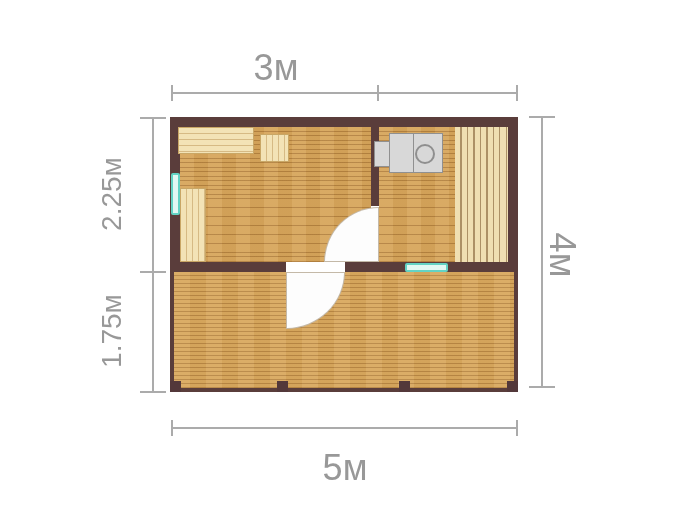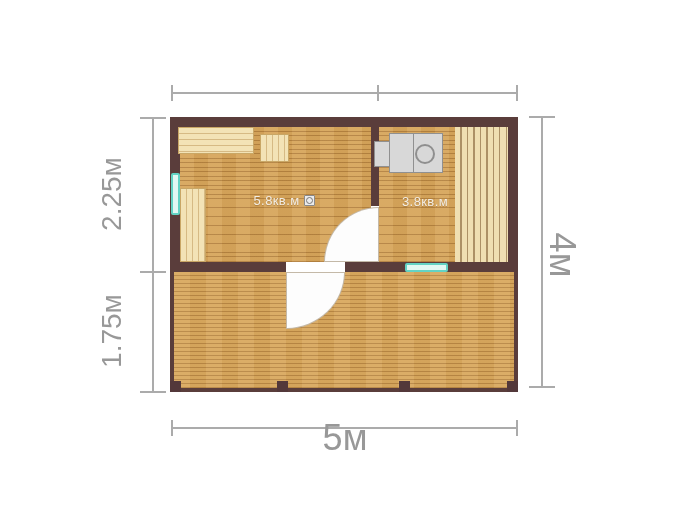--- a/index.html
+++ b/index.html
@@ -81,43 +81,37 @@
   </div>
 
   <div class="abs white-gap" style="left:371px;top:206px;width:8px;height:56px;"></div>
   <div class="abs door-arc q-tl" style="left:324px;top:207px;width:55px;height:55px;"></div>
   <div class="abs white-gap" style="left:286px;top:262px;width:59px;height:10px;"></div>
   <div class="abs door-arc q-br" style="left:286px;top:272px;width:59px;height:57px;"></div>
 
   <div class="abs window" style="left:171px;top:173px;width:9px;height:42px;"></div>
   <div class="abs window" style="left:405px;top:263px;width:43px;height:9px;"></div>
 
-  <div class="abs label-row" style="left:224px;top:193px;width:120px;height:15px;">
-    <span class="room-label">5.8кв.м</span>
-    <span class="vent">
-        <i></i>
-      </span>
-  </div>
-  <div class="abs room-label" style="left:375px;top:194px;width:100px;">3.8кв.м</div>
 
   <div class="abs dim-line" style="left:172px;top:92px;width:345px;height:2px;"></div>
   <div class="abs dim-line" style="left:171px;top:85px;width:2px;height:16px;"></div>
   <div class="abs dim-line" style="left:377px;top:85px;width:2px;height:16px;"></div>
   <div class="abs dim-line" style="left:516px;top:85px;width:2px;height:16px;"></div>
+  <div class="abs dim-text dim-lg" style="left:224px;top:50px;width:104px;">3м</div>
 
   <div class="abs dim-line" style="left:152px;top:118px;width:2px;height:274px;"></div>
   <div class="abs dim-line" style="left:140px;top:117px;width:26px;height:2px;"></div>
   <div class="abs dim-line" style="left:140px;top:271px;width:26px;height:2px;"></div>
   <div class="abs dim-line" style="left:140px;top:391px;width:26px;height:2px;"></div>
   <div class="abs dim-text dim-md rot-ccw" style="left:50px;top:177px;width:130px;height:34px;">2.25м</div>
   <div class="abs dim-text dim-md rot-ccw" style="left:50px;top:314px;width:130px;height:34px;">1.75м</div>
 
   <div class="abs dim-line" style="left:541px;top:117px;width:2px;height:270px;"></div>
   <div class="abs dim-line" style="left:529px;top:116px;width:26px;height:2px;"></div>
   <div class="abs dim-line" style="left:529px;top:386px;width:26px;height:2px;"></div>
   <div class="abs dim-text dim-lg rot-cw" style="left:515px;top:235px;width:90px;height:40px;">4м</div>
 
   <div class="abs dim-line" style="left:172px;top:427px;width:345px;height:2px;"></div>
   <div class="abs dim-line" style="left:171px;top:420px;width:2px;height:16px;"></div>
   <div class="abs dim-line" style="left:516px;top:420px;width:2px;height:16px;"></div>
-  <div class="abs dim-text dim-lg" style="left:293px;top:420px;width:104px;">5м</div>
+  <div class="abs dim-text dim-lg" style="left:293px;top:450px;width:104px;">5м</div>
 
 </div>
 
 </body></html>

